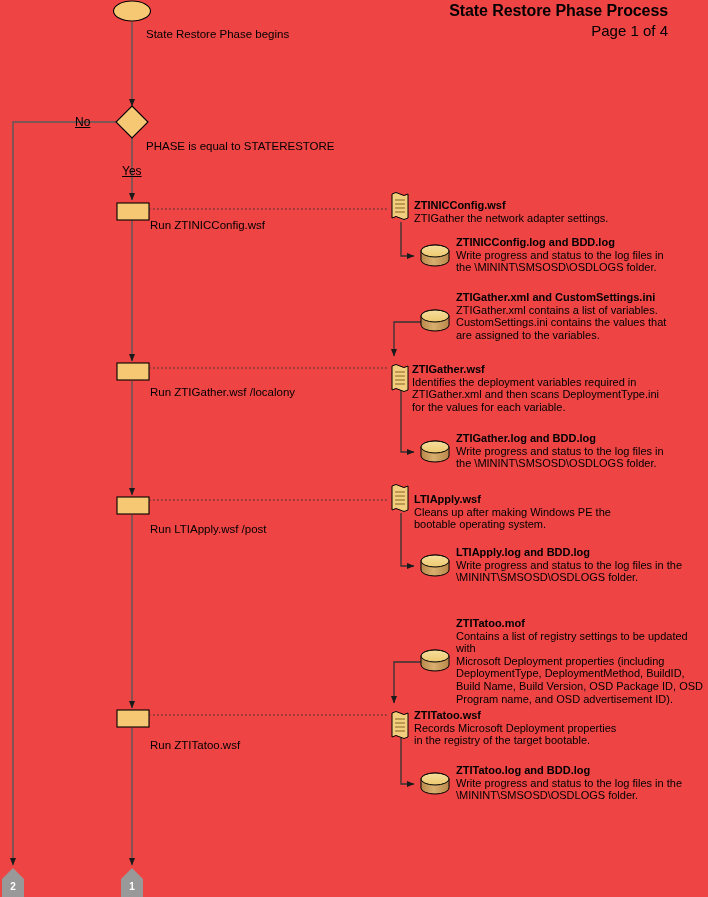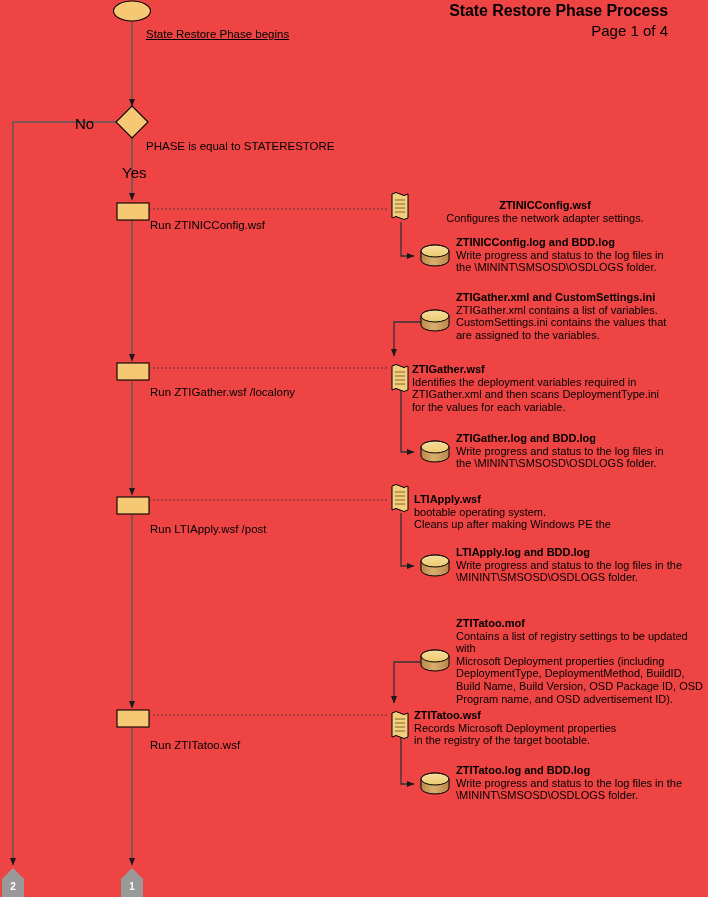--- a/index.html
+++ b/index.html
@@ -48,22 +48,23 @@
     pointer-events: none;
   }
 
   
   .spine-label {
     font-size: 11.5px;
     white-space: nowrap;
     line-height: 13px;
   }
   .branch-label {
-    font-size: 15px;
+    font-size: 12px;
     white-space: nowrap;
+    text-decoration: underline;
   }
 
   
   .note {
     font-size: 11px;
     line-height: 12.6px;
     width: 262px;
   }
   .note .note-title {
     font-weight: bold;
@@ -240,40 +241,40 @@
     </g>
 
     <g>
       <polygon points="13,868 24,879 24,897 2,897 2,879" fill="#999999"></polygon>
     </g>
     <g>
       <polygon points="132,868 143,879 143,897 121,897 121,879" fill="#999999"></polygon>
     </g>
   </svg>
 
-  <div class="abs spine-label" style="left:146px; top:28px;text-decoration:underline;">State Restore Phase begins</div>
+  <div class="abs spine-label" style="left:146px; top:28px;">State Restore Phase begins</div>
 
   <div class="abs branch-label" style="left:75px; top:115px;">No</div>
 
   <div class="abs spine-label" style="left:146px; top:140px;">PHASE is equal to STATERESTORE</div>
 
   <div class="abs branch-label" style="left:122px; top:164px;text-align:right;">Yes</div>
 
   <div class="abs spine-label" style="left:150px; top:219px;">Run ZTINICConfig.wsf</div>
   <div class="abs spine-label" style="left:150px; top:386px;">Run ZTIGather.wsf /localony</div>
   <div class="abs spine-label" style="left:150px; top:523px;">Run LTIApply.wsf /post</div>
   <div class="abs spine-label" style="left:150px; top:739px;">Run ZTITatoo.wsf</div>
 
   <div class="abs conn-num" style="left:2px; top:881px;">2</div>
   <div class="abs conn-num" style="left:121px; top:881px;">1</div>
 
-  <div class="abs note" style="left:414px; top:199px;text-align:center;">
+  <div class="abs note" style="left:414px; top:199px;">
     <span class="note-title">ZTINICConfig.wsf</span>
     <span class="note-body">
-      <span>Configures the network adapter settings.</span>
+      <span>ZTIGather the network adapter settings.</span>
     </span>
   </div>
 
   <div class="abs note" style="left:456px; top:236px;">
     <span class="note-title">ZTINICConfig.log and BDD.log</span>
     <span class="note-body">
       <span>Write progress and status to the log files in</span>
       <span>the \MININT\SMSOSD\OSDLOGS folder.</span>
     </span>
   </div>
@@ -300,22 +301,22 @@
     <span class="note-title">ZTIGather.log and BDD.log</span>
     <span class="note-body">
       <span>Write progress and status to the log files in</span>
       <span>the \MININT\SMSOSD\OSDLOGS folder.</span>
     </span>
   </div>
 
   <div class="abs note" style="left:414px; top:493px;">
     <span class="note-title">LTIApply.wsf</span>
     <span class="note-body">
+      <span>Cleans up after making Windows PE the</span>
       <span>bootable operating system.</span>
-      <span>Cleans up after making Windows PE the</span>
     </span>
   </div>
 
   <div class="abs note" style="left:456px; top:546px; width:252px;">
     <span class="note-title">LTIApply.log and BDD.log</span>
     <span class="note-body">
       <span>Write progress and status to the log files in the</span>
       <span>\MININT\SMSOSD\OSDLOGS folder.</span>
     </span>
   </div>

